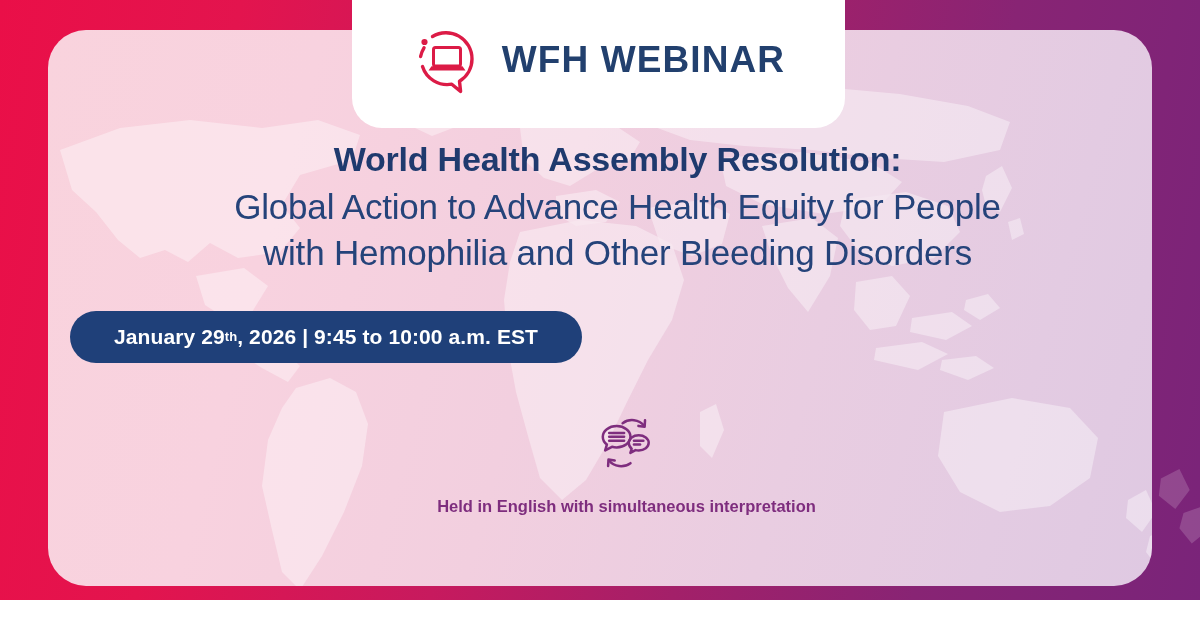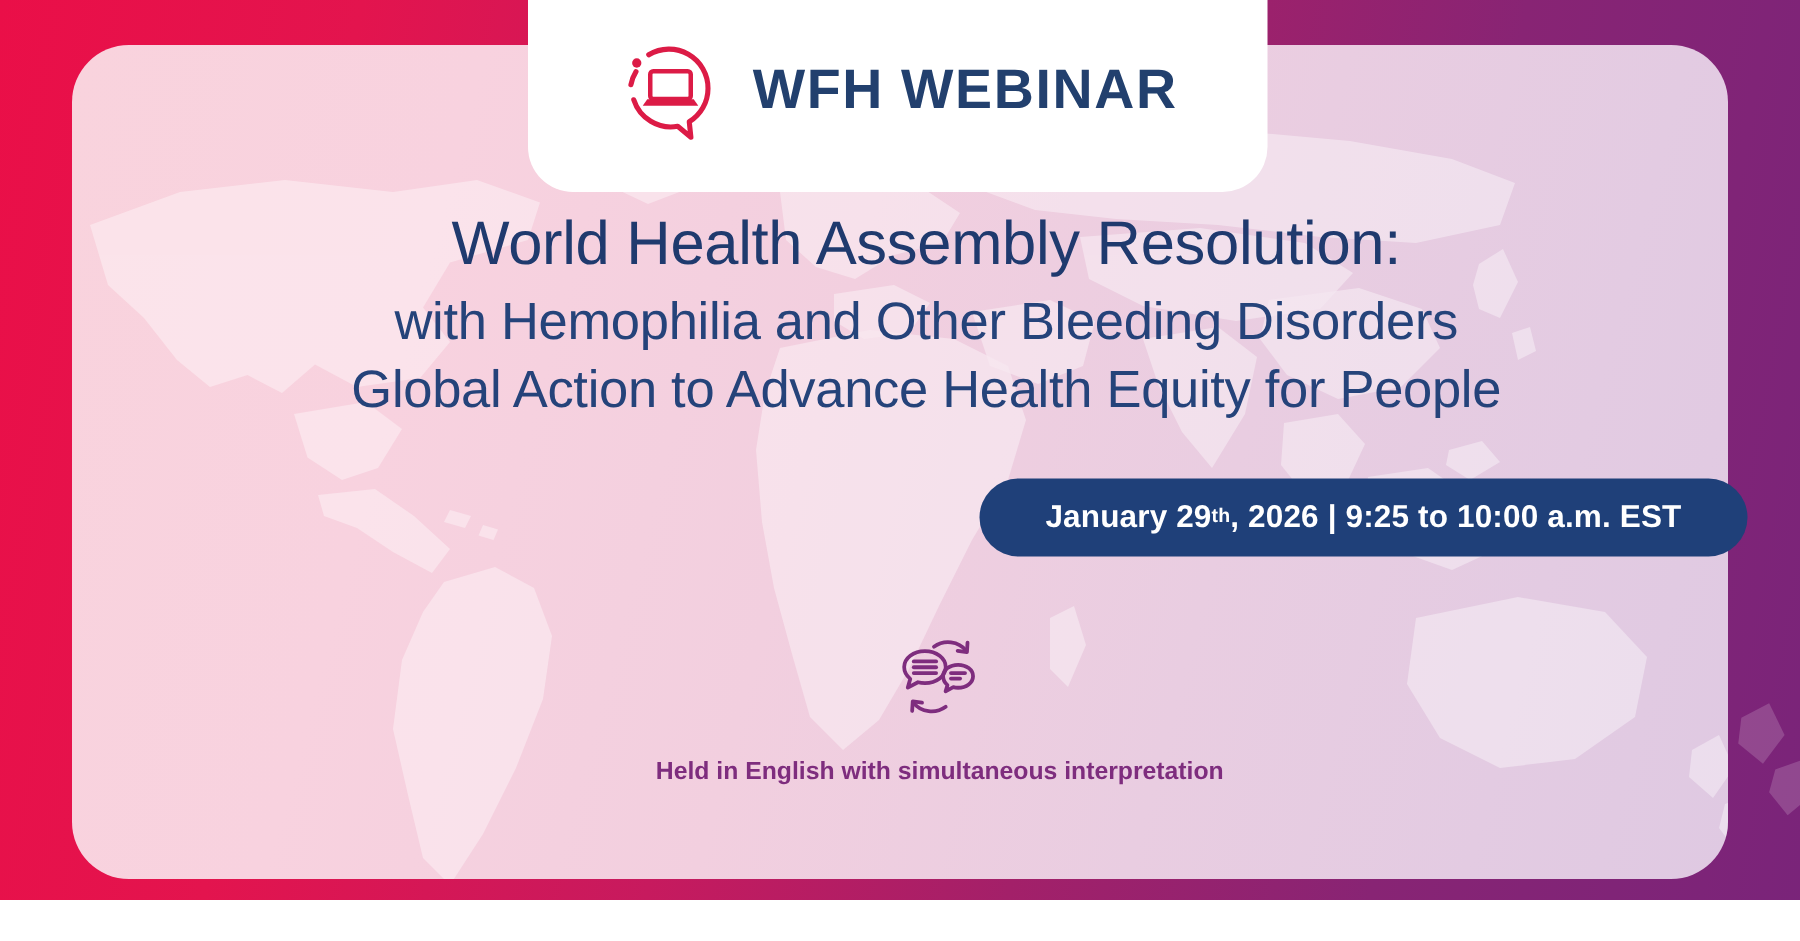--- a/index.html
+++ b/index.html
@@ -95,42 +95,42 @@
     position: absolute;
     left: 0; right: 0;
     top: 140px;
     z-index: 4;
     text-align: center;
     padding: 0 70px;
     box-sizing: border-box;
   }
 
   .title-main {
-    font-size: 41px;
-    font-weight: 400;
+    font-size: 34px;
+    font-weight: 700;
     color: #1f3a6e;
     letter-spacing: -.2px;
     line-height: 1.12;
     margin: 0 0 6px 0;
   }
   .title-sub {
     font-size: 35px;
     font-weight: 400;
     color: #25437a;
     line-height: 1.30;
     margin: 0;
     letter-spacing: -.2px;
   }
   .title-sub span { display: block; }
 
   
   .pill-row {
     margin-top: 36px;
     display: flex;
-    justify-content: flex-end;
+    justify-content: flex-start;
   }
   .date-pill {
     display: inline-flex;
     align-items: center;
     justify-content: center;
     background: #1f4079;
     color: #ffffff;
     border-radius: 999px;
     padding: 15px 44px 16px;
     font-size: 21px;
@@ -273,29 +273,29 @@
       <path d="M16.5 47.5 L53.5 47.5 L50.5 43.2 L19.5 43.2 Z" fill="#DC1B46"></path>
     </svg>
     <div class="logo-text">WFH WEBINAR</div>
   </div>
 
   <div class="content">
 
     <h1 class="title-main">World Health Assembly Resolution:</h1>
 
     <h2 class="title-sub">
+      <span>Global Action to Advance Health Equity for People</span>
       <span>with Hemophilia and Other Bleeding Disorders</span>
-      <span>Global Action to Advance Health Equity for People</span>
     </h2>
 
     <div class="pill-row">
       <div class="date-pill">
           <span>January 29</span>
           <sup>th</sup>
-          <span>, 2026 | 9:25 to 10:00 a.m. EST</span>
+          <span>, 2026 | 9:45 to 10:00 a.m. EST</span>
         </div>
     </div>
 
     <div class="lang-row">
       <svg class="lang-icon" viewBox="0 0 64 64" aria-hidden="true">
         <g fill="none" stroke="#7E2D7E" stroke-width="2.6" stroke-linecap="round" stroke-linejoin="round">
 
           <path d="M7 24.5 C7 18.4 13.4 13.5 21.3 13.5 C29.2 13.5 35.6 18.4 35.6 24.5
                    C35.6 30.6 29.2 35.5 21.3 35.5 C19.6 35.5 18 35.3 16.5 34.9
                    L9.5 38.6 L11.2 32.6 C8.6 30.5 7 27.7 7 24.5 Z"></path>

